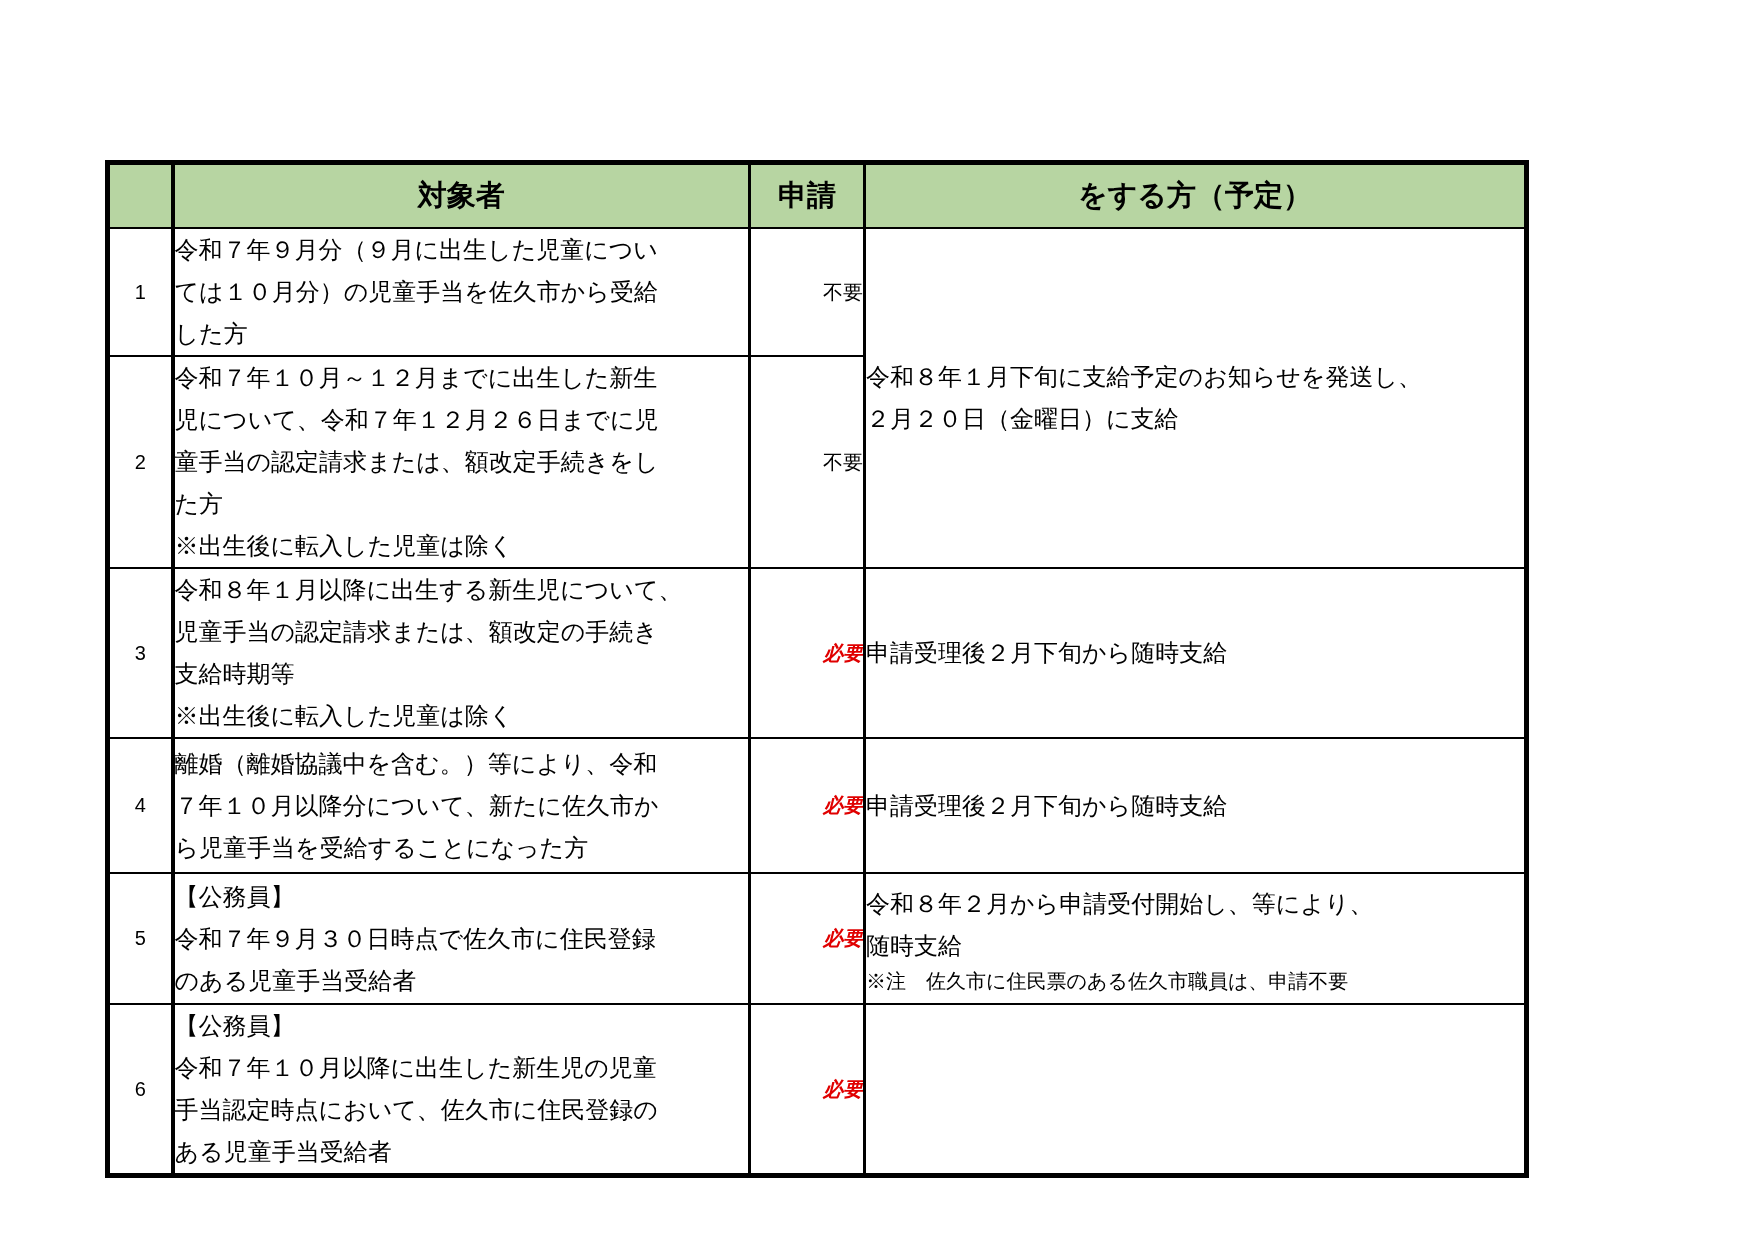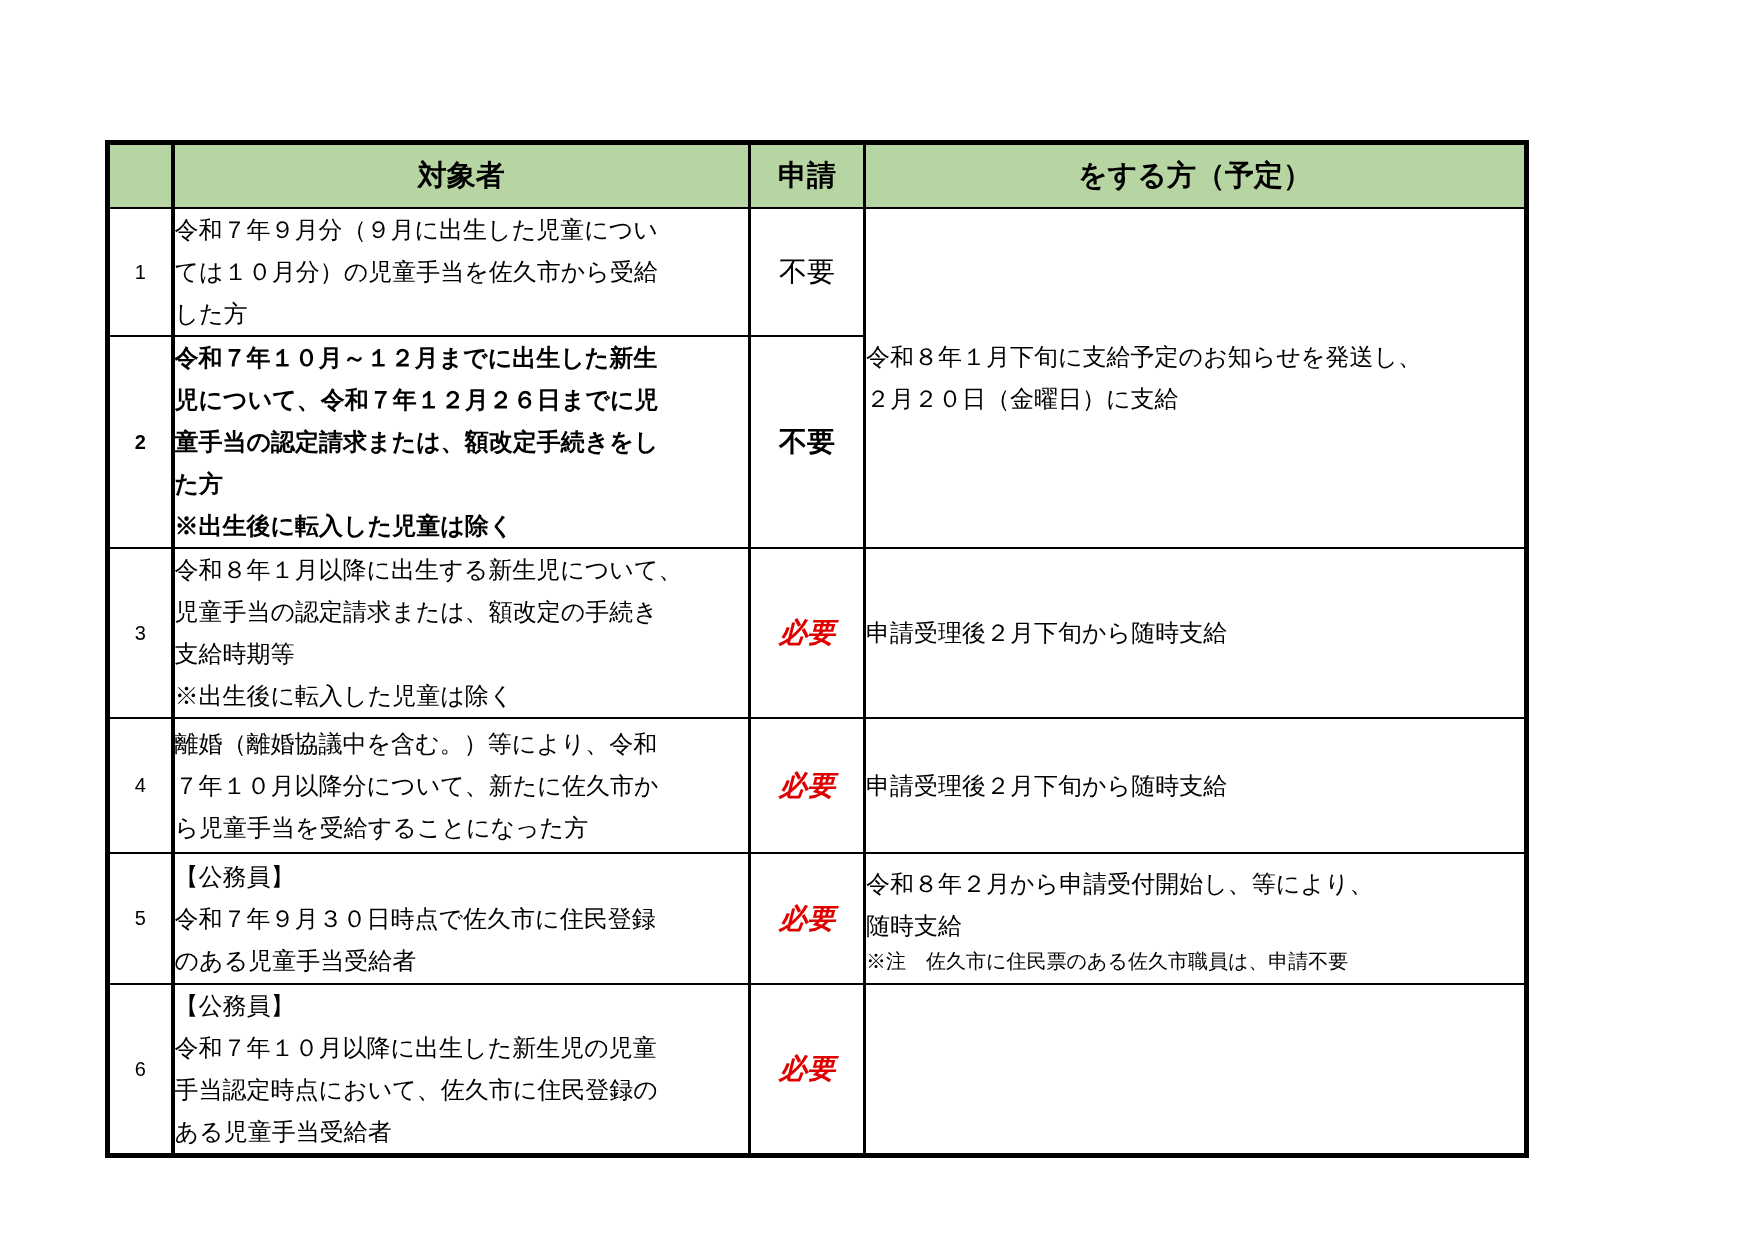--- a/index.html
+++ b/index.html
@@ -12,21 +12,21 @@
   .page {
     position: relative;
     width: 1755px;
     height: 1241px;
     background: #ffffff;
     overflow: hidden;
   }
   .table-wrap {
     position: absolute;
     left: 105px;
-    top: 140px;
+    top: 160px;
   }
   table.benefit-table {
     border-collapse: collapse;
     table-layout: fixed;
     width: 1419px;
     border: 5px solid #000000;
   }
   table.benefit-table th,
   table.benefit-table td {
     border-style: solid;
@@ -70,32 +70,32 @@
     line-height: 42px;
     color: #000000;
   }
   .cell-note {
     white-space: pre-line;
     font-size: 20px;
     line-height: 28px;
     color: #000000;
   }
   td.apply {
-    text-align: center;
-    font-size: 28px;
+    text-align: right;
+    font-size: 20px;
     font-weight: normal;
     color: #000000;
   }
   td.apply.required {
     color: #e00000;
     font-weight: bold;
     font-style: italic;
   }
   tr.r1 td { height: 125px; }
-  tr.r2 td { height: 180px; font-weight: bold; }
+  tr.r2 td { height: 180px; }
   tr.r3 td { height: 139px; }
   tr.r4 td { height: 133px; }
   tr.r5 td { height: 129px; }
   tr.r6 td { height: 135px; }
 </style>
 </head>
 <body>
 
 <div class="page">
   <div class="table-wrap">

